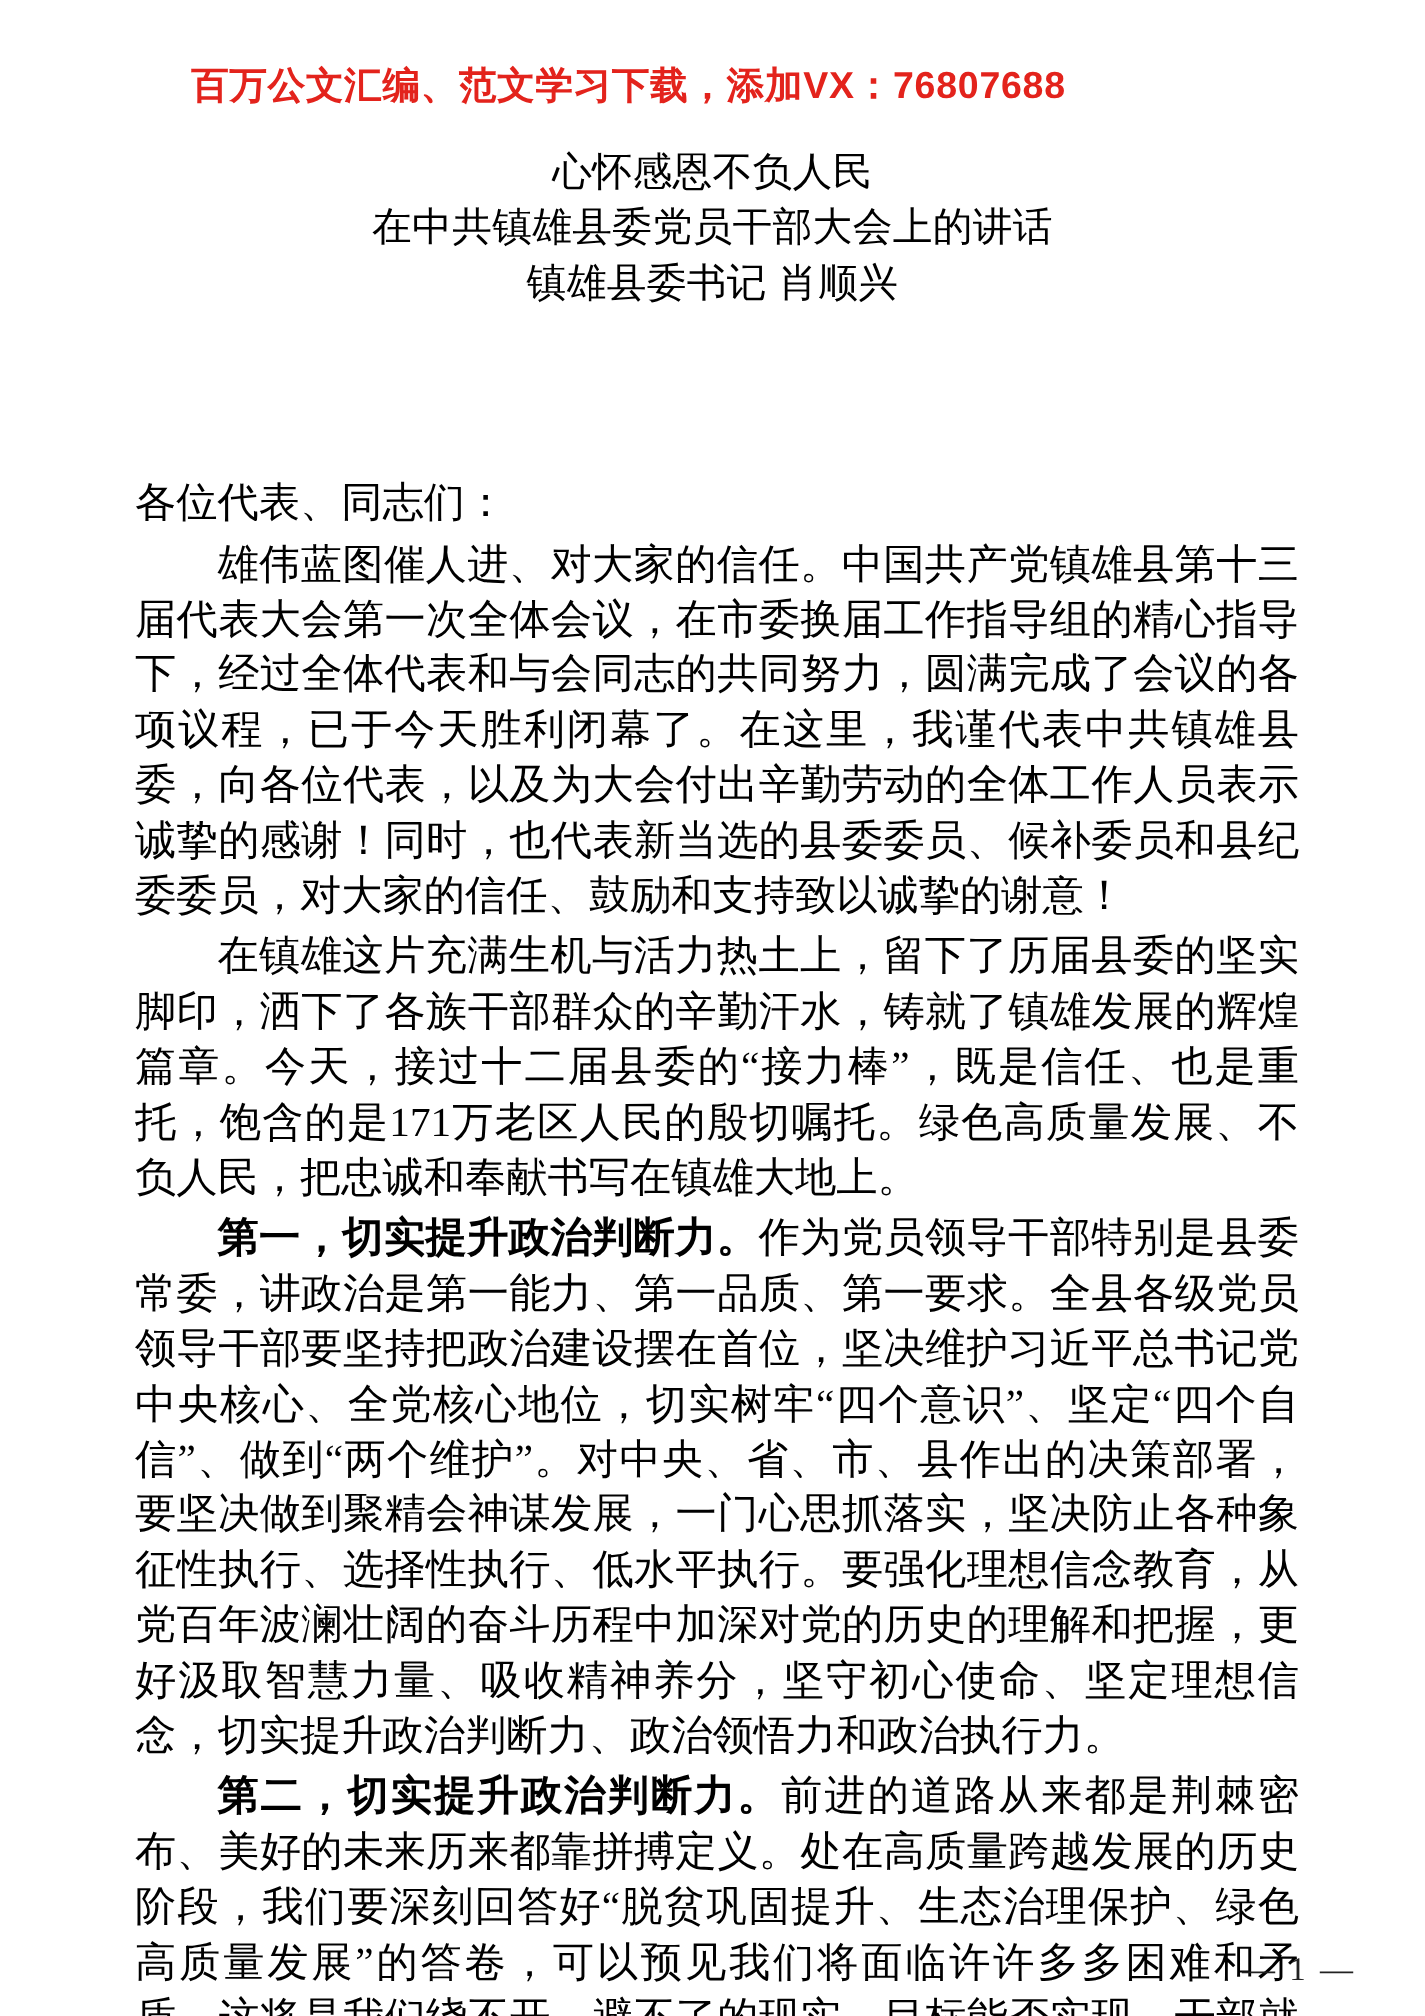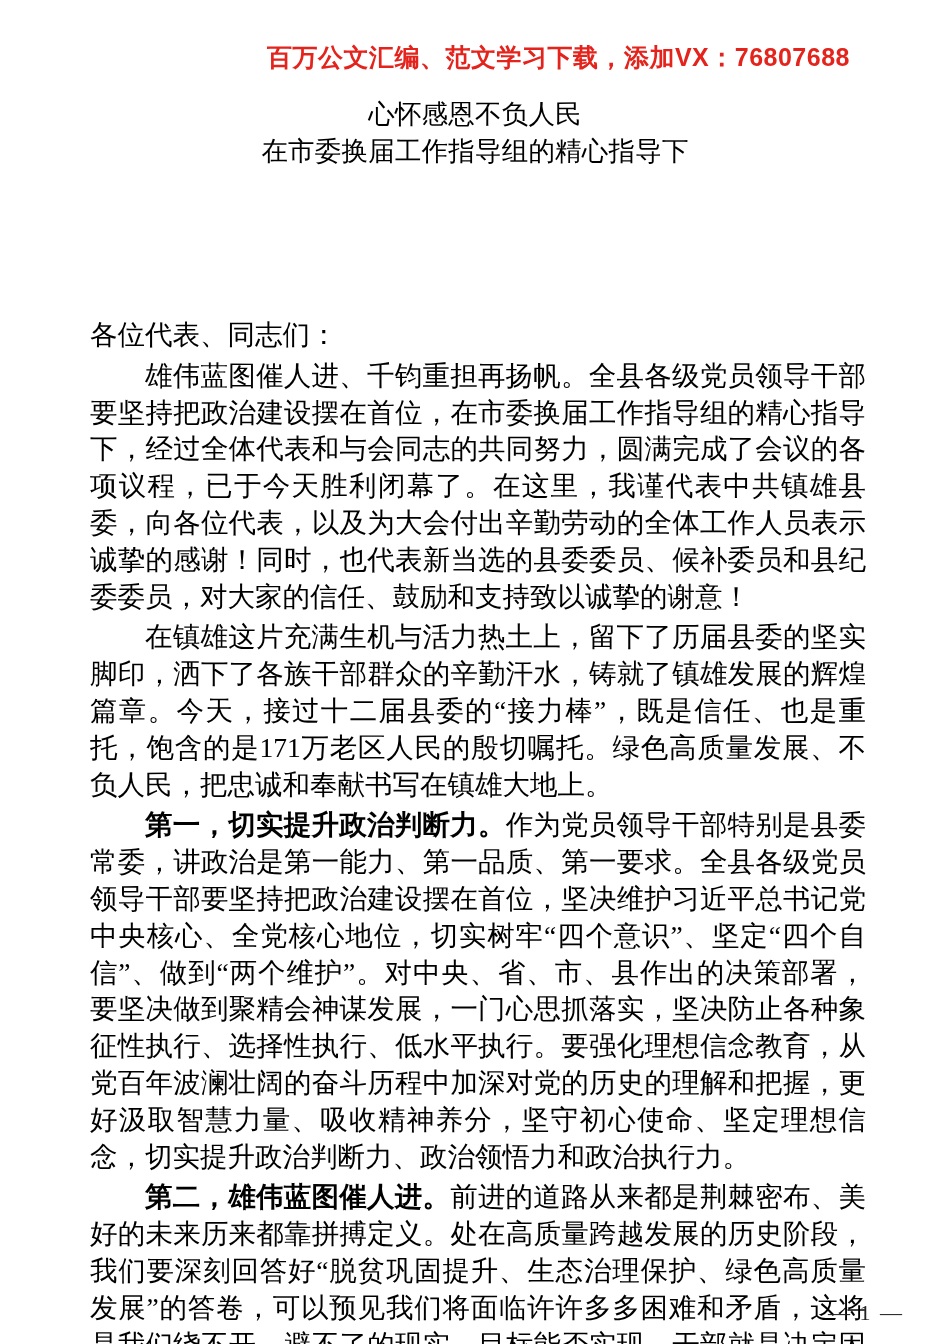--- a/index.html
+++ b/index.html
@@ -17,23 +17,23 @@
     height: 1344px;
     background: #ffffff;
     overflow: hidden;
     box-sizing: border-box;
   }
 
   
   .promo-header {
     position: absolute;
     top: 42px;
-    left: 12px;
+    left: 0;
     width: 838px;
-    text-align: right;
+    text-align: center;
     font-size: 25px;
     font-weight: 600;
     letter-spacing: 0.5px;
     line-height: 1.2;
     white-space: nowrap;
   }
 
   
   .title-block {
     position: absolute;
@@ -90,26 +90,27 @@
 </style>
 </head>
 <body>
 
 <div class="page">
 
   <div class="promo-header" style="color: rgb(227, 35, 28);">百万公文汇编、范文学习下载，添加VX：76807688</div>
 
   <div class="title-block">
     <div class="title-line">心怀感恩不负人民</div>
-    <div class="title-line">在市委换届工作指导组的精心指导下</div>
+    <div class="title-line">在中共镇雄县委党员干部大会上的讲话</div>
+    <div class="title-line">镇雄县委书记  肖顺兴</div>
   </div>
 
   <div class="body-block">
     <p class="para">各位代表、同志们：</p>
-    <p class="para indent">雄伟蓝图催人进、千钧重担再扬帆。全县各级党员领导干部要坚持把政治建设摆在首位，在市委换届工作指导组的精心指导下，经过全体代表和与会同志的共同努力，圆满完成了会议的各项议程，已于今天胜利闭幕了。在这里，我谨代表中共镇雄县委，向各位代表，以及为大会付出辛勤劳动的全体工作人员表示诚挚的感谢！同时，也代表新当选的县委委员、候补委员和县纪委委员，对大家的信任、鼓励和支持致以诚挚的谢意！</p>
+    <p class="para indent">雄伟蓝图催人进、对大家的信任。中国共产党镇雄县第十三届代表大会第一次全体会议，在市委换届工作指导组的精心指导下，经过全体代表和与会同志的共同努力，圆满完成了会议的各项议程，已于今天胜利闭幕了。在这里，我谨代表中共镇雄县委，向各位代表，以及为大会付出辛勤劳动的全体工作人员表示诚挚的感谢！同时，也代表新当选的县委委员、候补委员和县纪委委员，对大家的信任、鼓励和支持致以诚挚的谢意！</p>
     <p class="para indent">在镇雄这片充满生机与活力热土上，留下了历届县委的坚实脚印，洒下了各族干部群众的辛勤汗水，铸就了镇雄发展的辉煌篇章。今天，接过十二届县委的“接力棒”，既是信任、也是重托，饱含的是171万老区人民的殷切嘱托。绿色高质量发展、不负人民，把忠诚和奉献书写在镇雄大地上。</p>
     <p class="para indent"><b class="bold">第一，切实提升政治判断力。</b><span>作为党员领导干部特别是县委常委，讲政治是第一能力、第一品质、第一要求。全县各级党员领导干部要坚持把政治建设摆在首位，坚决维护习近平总书记党中央核心、全党核心地位，切实树牢“四个意识”、坚定“四个自信”、做到“两个维护”。对中央、省、市、县作出的决策部署，要坚决做到聚精会神谋发展，一门心思抓落实，坚决防止各种象征性执行、选择性执行、低水平执行。要强化理想信念教育，从党百年波澜壮阔的奋斗历程中加深对党的历史的理解和把握，更好汲取智慧力量、吸收精神养分，坚守初心使命、坚定理想信念，切实提升政治判断力、政治领悟力和政治执行力。</span></p>
-    <p class="para indent"><b class="bold">第二，雄伟蓝图催人进。</b><span>前进的道路从来都是荆棘密布、美好的未来历来都靠拼搏定义。处在高质量跨越发展的历史阶段，我们要深刻回答好“脱贫巩固提升、生态治理保护、绿色高质量发展”的答卷，可以预见我们将面临许许多多困难和矛盾，这将是我们绕不开、避不了的现实。目标能否实现，干部就是决定因素，县委将坚持把抓班子、带队伍作为推动各项事业创新突破的根</span></p>
+    <p class="para indent"><b class="bold">第二，切实提升政治判断力。</b><span>前进的道路从来都是荆棘密布、美好的未来历来都靠拼搏定义。处在高质量跨越发展的历史阶段，我们要深刻回答好“脱贫巩固提升、生态治理保护、绿色高质量发展”的答卷，可以预见我们将面临许许多多困难和矛盾，这将是我们绕不开、避不了的现实。目标能否实现，干部就是决定因素，县委将坚持把抓班子、带队伍作为推动各项事业创新突破的根</span></p>
   </div>
 
   <div class="page-footer">— 1 —</div>
 
 </div>
 
 </body></html>

